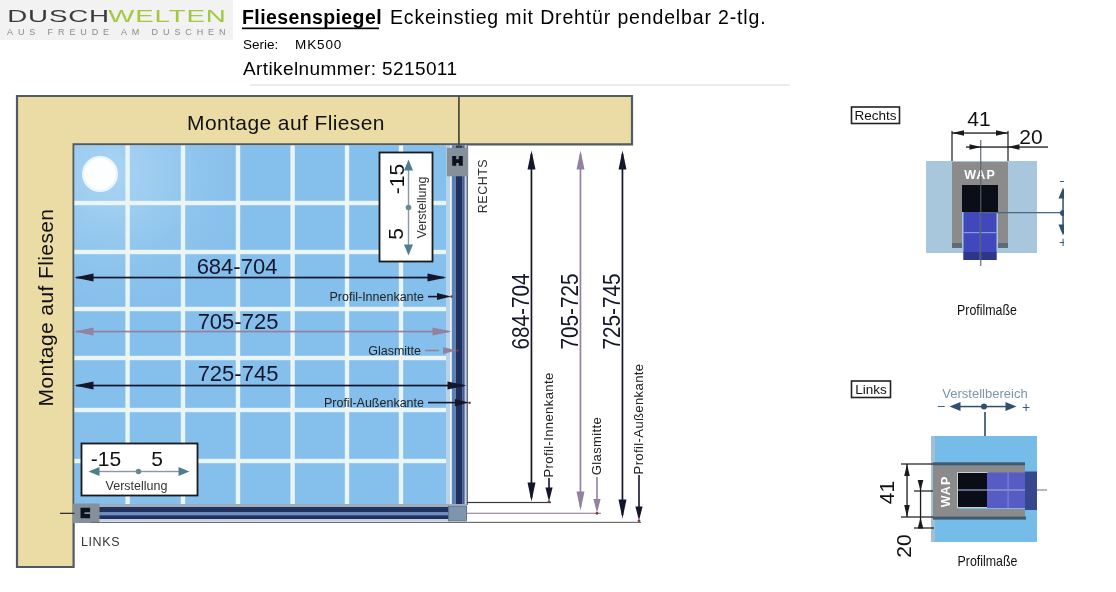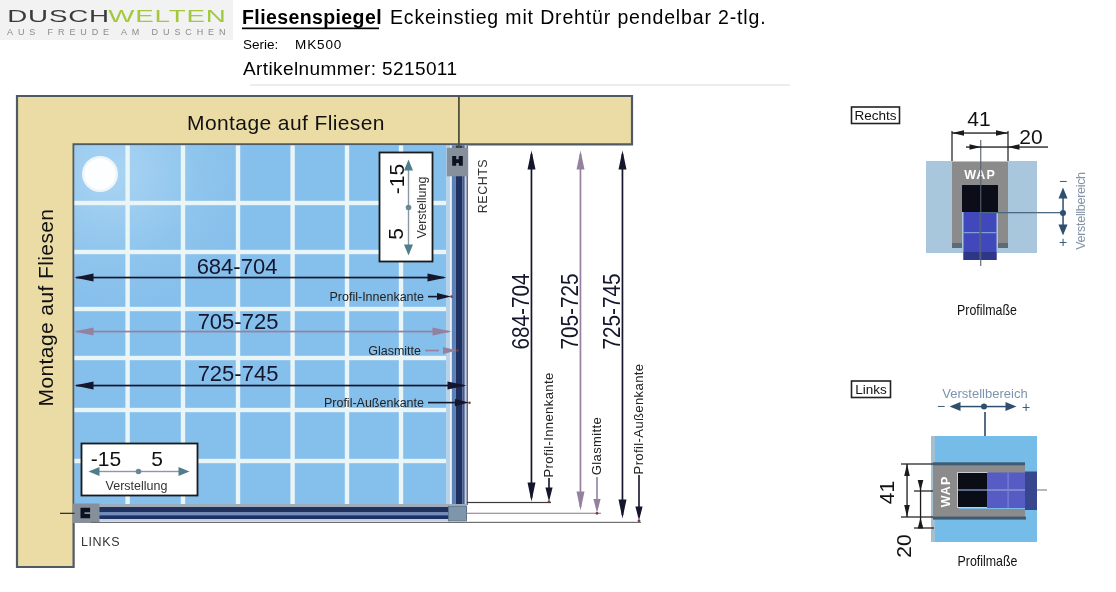--- a/index.html
+++ b/index.html
@@ -1,17 +1,17 @@
 <!DOCTYPE html>
 <html><head>
 <meta charset="utf-8">
 <style>
   html,body{margin:0;padding:0;background:#fff;}
   #page{position:relative;width:1064px;height:592px;background:#fff;overflow:hidden;
-        font-family:"Liberation Sans", sans-serif;padding-left:21px;}
+        font-family:"Liberation Sans", sans-serif;}
   svg{position:absolute;left:0;top:0;}
   text{font-family:"Liberation Sans", sans-serif;}
 </style>
 </head>
 <body>
 <div id="page">
 <svg width="1116" height="592" viewBox="0 0 1116 592">
   <defs>
     <radialGradient id="tilehl" cx="0.1" cy="0.08" r="0.38">
       <stop offset="0" stop-color="#aad4f3"></stop>

